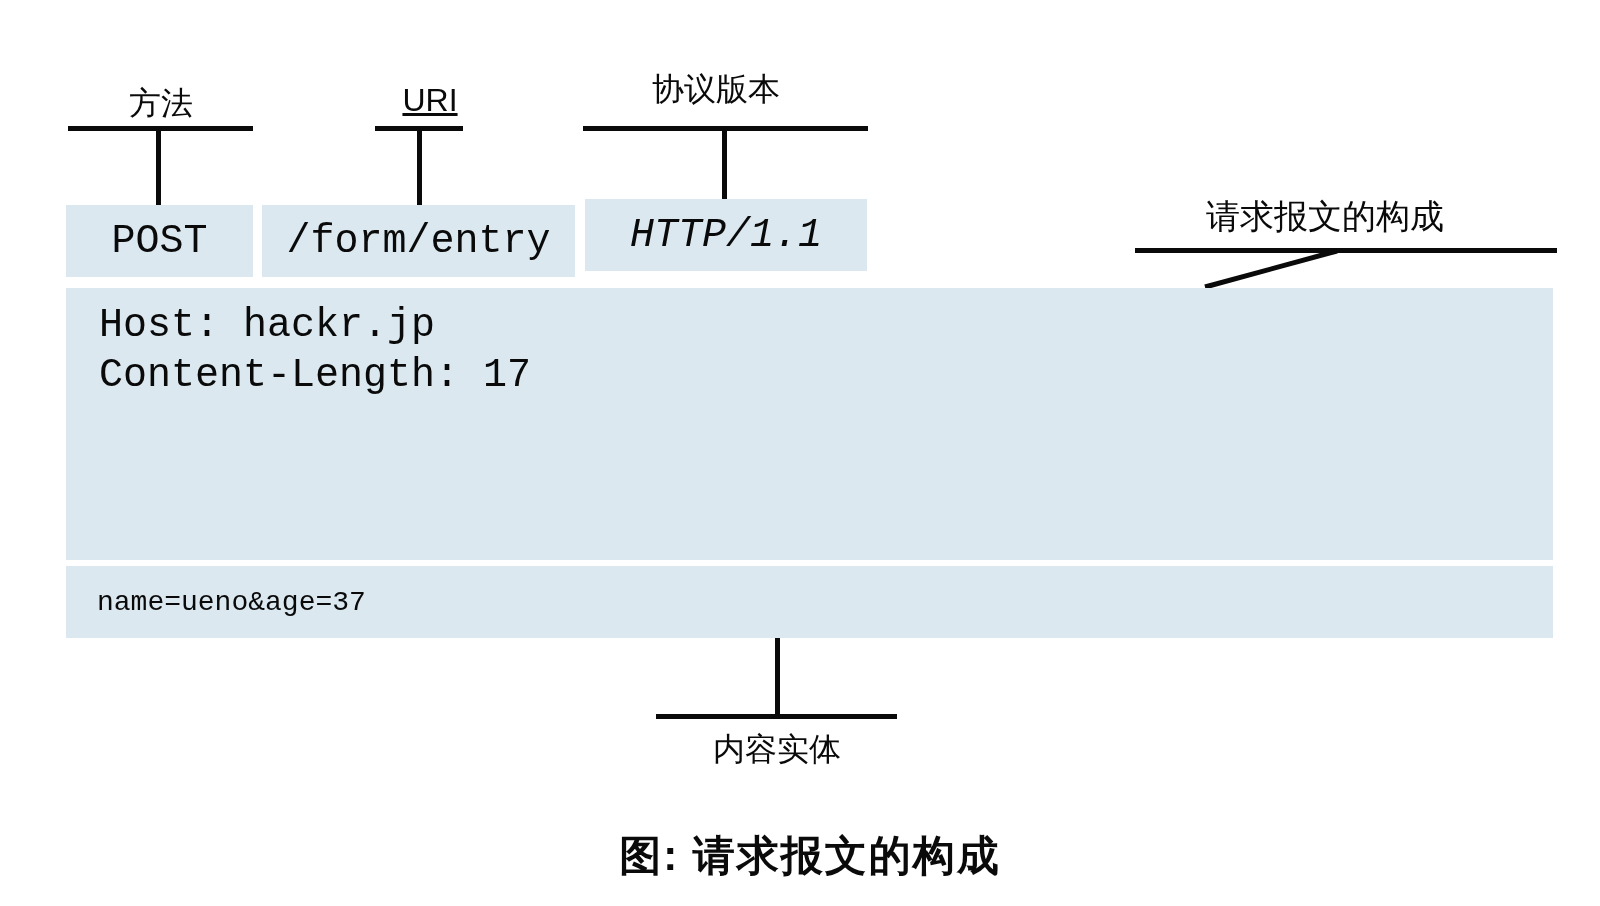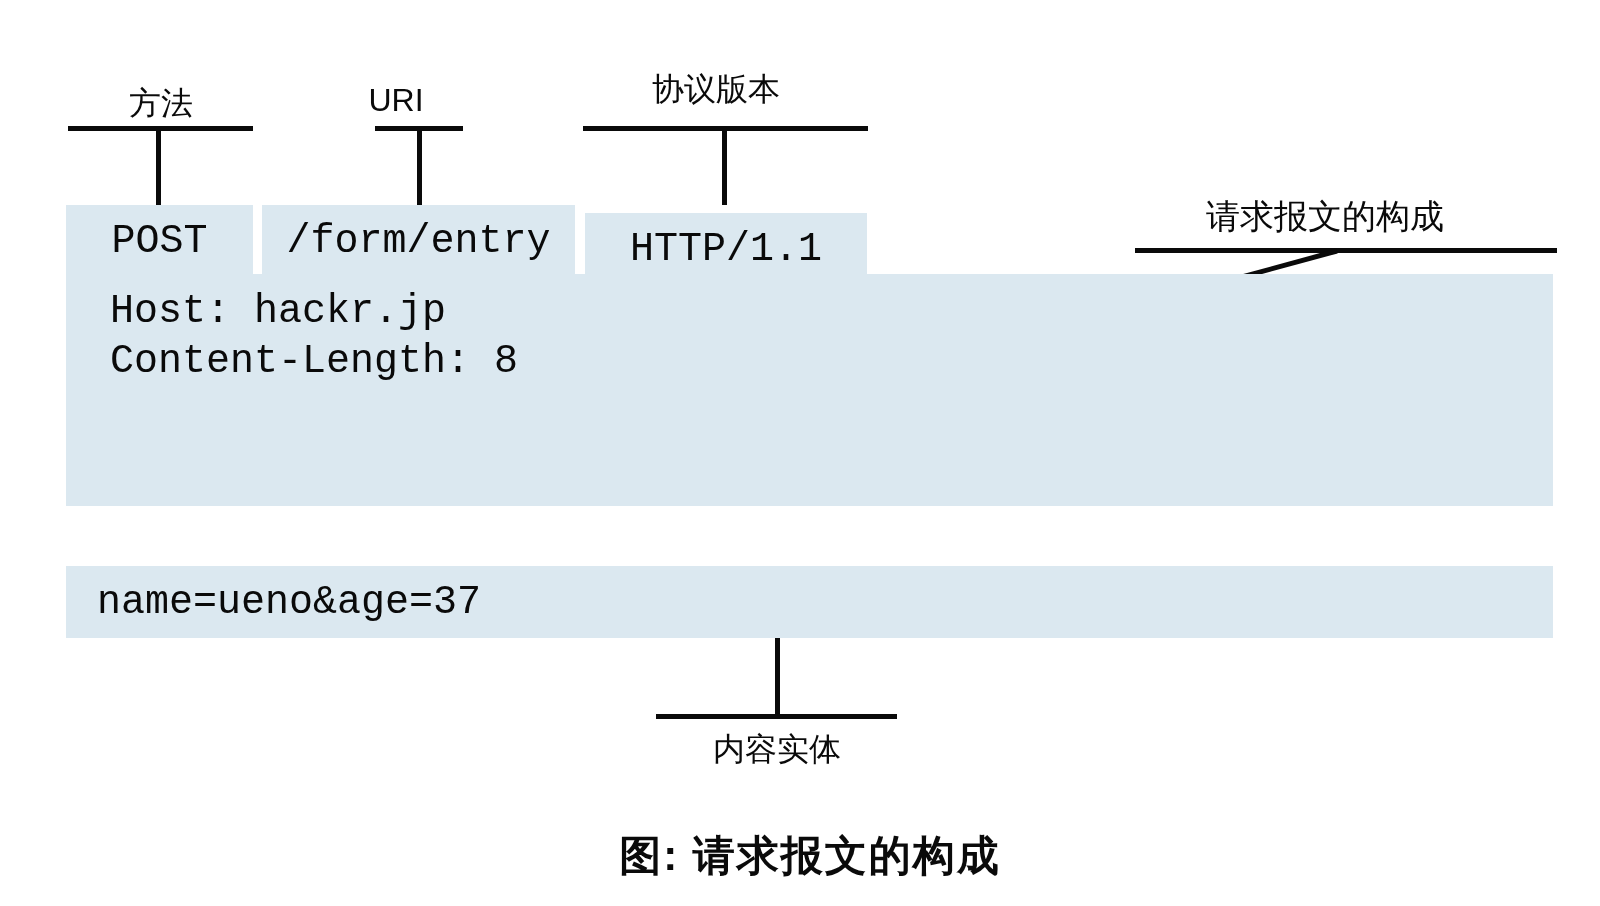--- a/index.html
+++ b/index.html
@@ -42,40 +42,40 @@
     display: flex;
     align-items: center;
     justify-content: center;
     font-family: "Liberation Mono", "DejaVu Sans Mono", monospace;
     font-size: 40px;
     color: var(--text);
     white-space: nowrap;
   }
   .headers-box {
     position: absolute;
-    left: 66px; top: 274px;
-    width: 1487px; height: 232px;
+    left: 66px; top: 288px;
+    width: 1487px; height: 272px;
     background: var(--box-bg);
-    padding: 13px 0 0 44px;
+    padding: 13px 0 0 33px;
     font-family: "Liberation Mono", "DejaVu Sans Mono", monospace;
     font-size: 40px;
     line-height: 50px;
     color: var(--text);
     white-space: nowrap;
   }
   .body-box {
     position: absolute;
     left: 66px; top: 566px;
     width: 1487px; height: 72px;
     background: var(--box-bg);
     display: flex;
     align-items: center;
     padding-left: 31px;
     font-family: "Liberation Mono", "DejaVu Sans Mono", monospace;
-    font-size: 40px;
+    font-size: 28px;
     color: var(--text);
     white-space: nowrap;
   }
   .caption {
     position: absolute;
     left: 0; top: 828px;
     width: 1620px;
     text-align: center;
     font-size: 42px;
     font-weight: bold;
@@ -100,31 +100,31 @@
     <line x1="724.5" y1="126" x2="724.5" y2="205"></line>
 
     <line x1="1135" y1="250.5" x2="1557" y2="250.5"></line>
     <line x1="1337" y1="251" x2="1205" y2="287"></line>
 
     <line x1="777.5" y1="638" x2="777.5" y2="717"></line>
     <line x1="656" y1="716.5" x2="897" y2="716.5"></line>
   </svg>
 
   <div class="cjk-label" style="left:161px; top:82px;">方法</div>
-  <div class="cjk-label" style="left:396px; top:82px;">URI</div>
+  <div class="cjk-label" style="left:430px; top:82px;text-decoration:underline;">URI</div>
   <div class="cjk-label" style="left:716px; top:68px;">协议版本</div>
   <div class="cjk-label" style="left:1325px; top:194px; font-size:34px;">请求报文的构成</div>
 
   <div class="value-box" style="left:66px; top:205px; width:187px; height:72px;">POST</div>
   <div class="value-box" style="left:262px; top:205px; width:313px; height:72px;">/form/entry</div>
-  <div class="value-box" style="left:585px; top:213px; width:282px; height:72px;">HTTP/1.1</div>
+  <div class="value-box" style="left:585px; top:199px; width:282px; height:72px;font-style:italic;">HTTP/1.1</div>
 
   <div class="headers-box">
     <div>Host: hackr.jp</div>
-    <div>Content-Length: 8</div>
+    <div>Content-Length: 17</div>
   </div>
 
   <div class="body-box">name=ueno&amp;age=37</div>
 
   <div class="cjk-label" style="left:777px; top:728px;">内容实体</div>
 
   <div class="caption">图: 请求报文的构成</div>
 
 </div>
 

